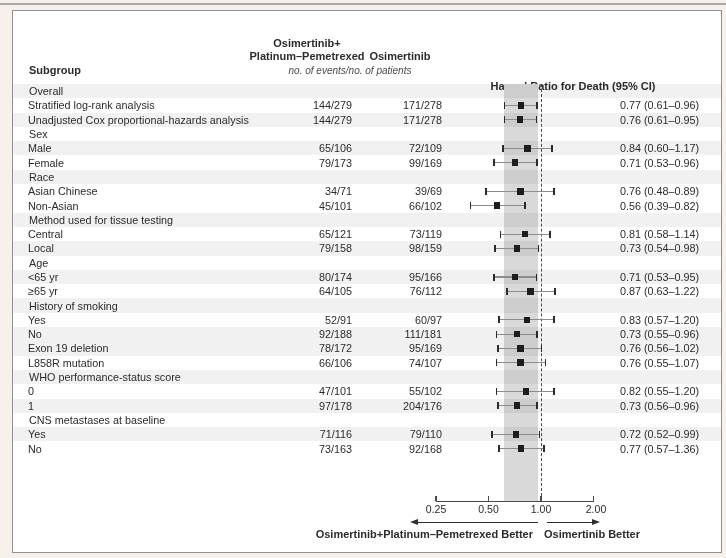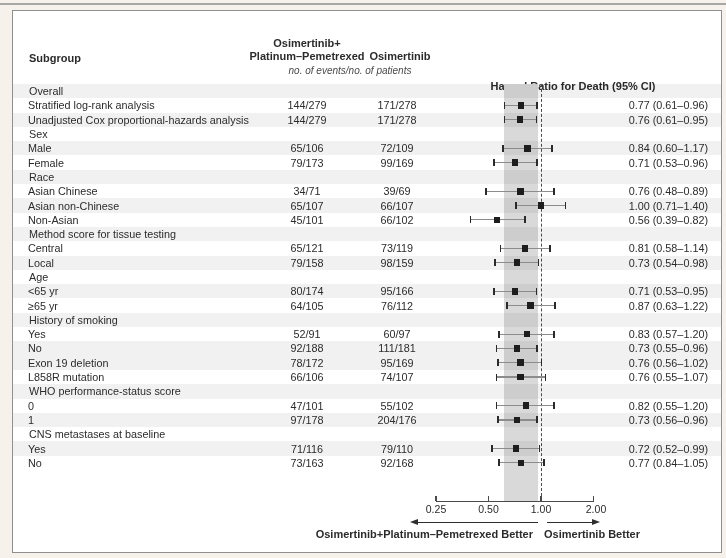--- a/index.html
+++ b/index.html
@@ -17,21 +17,21 @@
   }
   .figure-box {
     position: absolute; left: 12px; top: 10px;
     width: 710px; height: 543px;
     box-sizing: border-box;
     background: #ffffff;
     border: 1px solid #8f8f8f;
   }
   
   .h-subgroup {
-    position: absolute; left: 16px; top: 41px;
+    position: absolute; left: 16px; top: 53px;
     font-size: 11px; font-weight: bold;
   }
   .h-arm1 {
     position: absolute; left: 189px; top: 26px; width: 210px;
     text-align: center; font-size: 11px; font-weight: bold; line-height: 13px;
   }
   .h-arm2 {
     position: absolute; left: 327px; top: 39px; width: 120px;
     text-align: center; font-size: 11px; font-weight: bold;
   }
@@ -59,22 +59,22 @@
     height: 14.3px;
     display: grid;
     grid-template-columns: 249px 90px 90px 1fr 110px;
     align-items: center;
     font-size: 10.8px;
     white-space: nowrap;
   }
   .row.odd { background: rgba(25,25,25,0.057); }
   .row .label { padding-left: 16px; overflow: visible; }
   .row.item .label { padding-left: 15px; }
-  .cell.num { text-align: center; }
-  .cell.ci { text-align: right; padding-right: 13px; }
+  .cell.num { text-align: right; }
+  .cell.ci { text-align: center; padding-right: 13px; }
   
   .whisker { position: absolute; top: 50%; height: 7px; margin-top: -3.5px; z-index: 3; }
   .wline { position: absolute; left: 0; right: 0; top: 2.9px; height: 1.2px; background: #8c8c8c; }
   .cap { position: absolute; top: 0; width: 1.6px; height: 7px; background: #2a2a2a; }
   .cap.l { left: 0; } .cap.r { right: 0; }
   .sq { position: absolute; top: 0.2px; width: 6.6px; height: 6.6px; background: #1d1d1d; }
   
   .axis-line { position: absolute; top: 490px; height: 0; border-top: 1.2px solid #4a4a4a; }
   .tick { position: absolute; top: 485px; width: 1.2px; height: 5px; background: #4a4a4a; }
   .tick-label { position: absolute; top: 492px; width: 40px; text-align: center; font-size: 10.5px; }
@@ -172,48 +172,35 @@
         <div class="cell num">39/69</div>
         <div class="cell plot"></div>
         <div class="cell ci">0.76 (0.48–0.89)</div>
         <div class="whisker" style="left: 472.408px; width: 69.4012px;">
           <div class="wline"></div>
           <div class="cap l"></div>
           <div class="cap r"></div>
           <div class="sq" style="left: 31.5057px;"></div>
         </div>
       </div>
-      <div class="row item odd">
-        <div class="cell label">Asian non-Chinese</div>
-        <div class="cell num">65/107</div>
-        <div class="cell num">66/107</div>
-        <div class="cell plot"></div>
-        <div class="cell ci">1.00 (0.71–1.40)</div>
-        <div class="whisker" style="left: 502.059px; width: 51.4256px;">
-          <div class="wline"></div>
-          <div class="cap l"></div>
-          <div class="cap r"></div>
-          <div class="sq" style="left: 22.6407px;"></div>
-        </div>
-      </div>
       <div class="row item">
         <div class="cell label">Non-Asian</div>
         <div class="cell num">45/101</div>
         <div class="cell num">66/102</div>
         <div class="cell plot"></div>
         <div class="cell ci">0.56 (0.39–0.82)</div>
         <div class="whisker" style="left: 456.681px; width: 56.2879px;">
           <div class="wline"></div>
           <div class="cap l"></div>
           <div class="cap r"></div>
           <div class="sq" style="left: 24.1025px;"></div>
         </div>
       </div>
       <div class="row group odd">
-        <div class="cell label">Method score for tissue testing</div>
+        <div class="cell label">Method used for tissue testing</div>
       </div>
       <div class="row item">
         <div class="cell label">Central</div>
         <div class="cell num">65/121</div>
         <div class="cell num">73/119</div>
         <div class="cell plot"></div>
         <div class="cell ci">0.81 (0.58–1.14)</div>
         <div class="whisker" style="left: 486.742px; width: 51.1827px;">
           <div class="wline"></div>
           <div class="cap l"></div>
@@ -361,21 +348,21 @@
           <div class="cap l"></div>
           <div class="cap r"></div>
           <div class="sq" style="left: 21.348px;"></div>
         </div>
       </div>
       <div class="row item">
         <div class="cell label">No</div>
         <div class="cell num">73/163</div>
         <div class="cell num">92/168</div>
         <div class="cell plot"></div>
-        <div class="cell ci">0.77 (0.84–1.05)</div>
+        <div class="cell ci">0.77 (0.57–1.36)</div>
         <div class="whisker" style="left: 485.424px; width: 46.2712px;">
           <div class="wline"></div>
           <div class="cap l"></div>
           <div class="cap r"></div>
           <div class="sq" style="left: 19.4796px;"></div>
         </div>
       </div>
     </div>
 
   <div id="axis">

